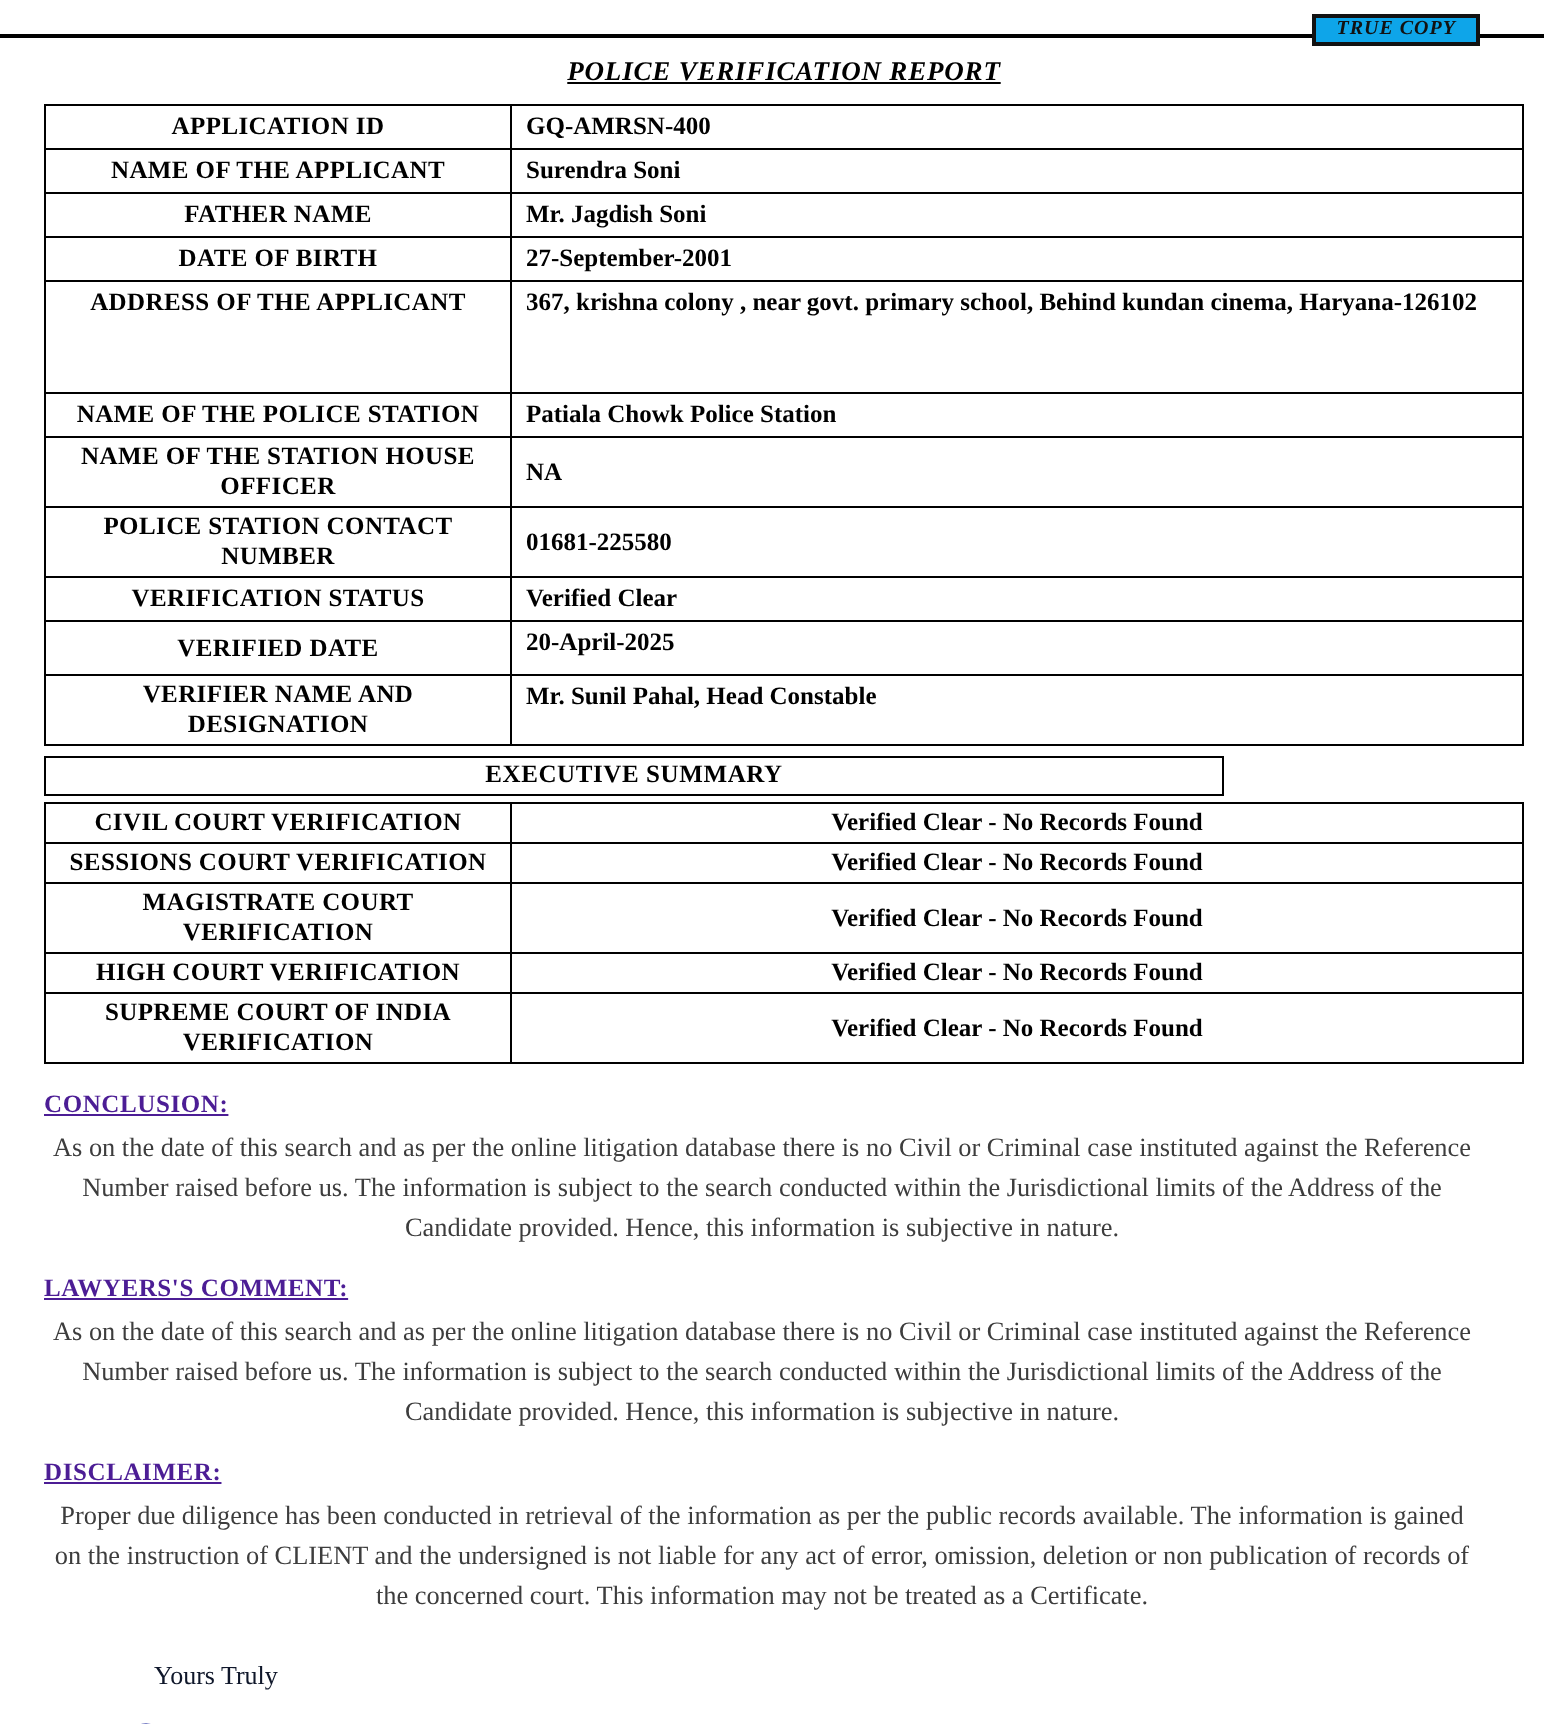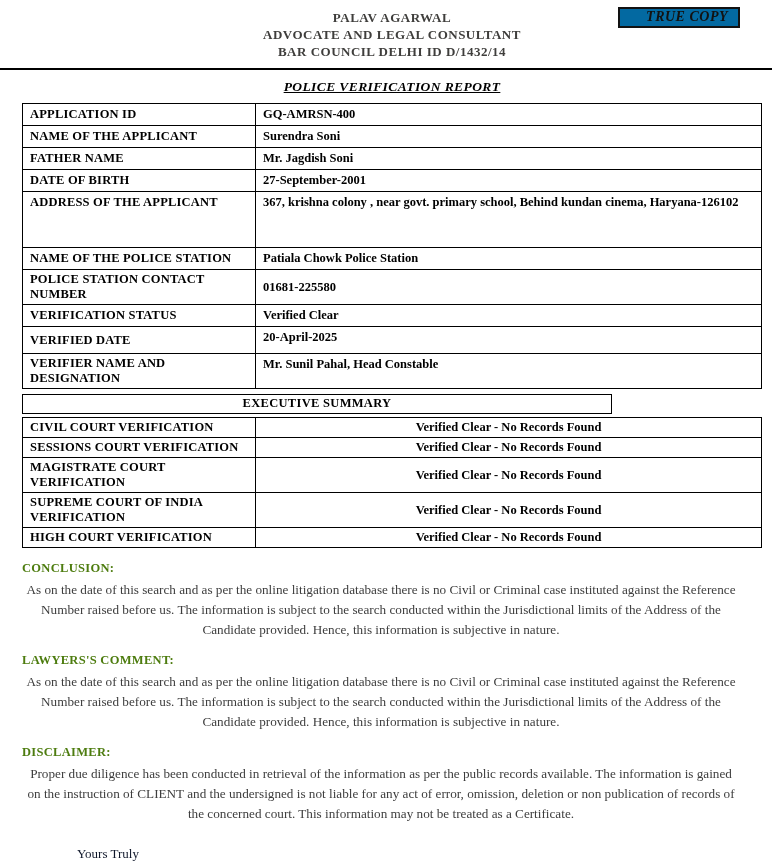--- a/index.html
+++ b/index.html
@@ -5,66 +5,61 @@
   * { margin:0; padding:0; box-sizing:border-box; }
   html,body { background:#ffffff; }
   body { font-family:"Liberation Serif", serif; color:#000; }
   .page {
     width:772px; min-height:862px; position:relative;
     padding:9px 10px 0 22px; background:#fff;
   }
   .letterhead { text-align:center; color:#3f3e3c; font-weight:bold; font-size:13px; line-height:17px; letter-spacing:0.5px; }
   .stamp {
     position:absolute; top:7px; right:32px;
-    border:2.5px solid #121212; padding:0 10px 1px 26px;
-    font-size:14px; font-weight:bold; font-style:italic; color:#121212;
-    letter-spacing:0.5px; background:#0369a1;
+    border:2.5px solid #121212; padding:0 10px 1px 10px;
+    font-size:10px; font-weight:bold; font-style:italic; color:#121212;
+    letter-spacing:0.5px; background:#0ea5e9;
   }
   .rule { border-top:2.5px solid #000; margin:8px -10px 0 -22px; }
   .report-title { text-align:center; font-weight:bold; font-size:13.5px; margin-top:9px; letter-spacing:0.4px; }
   .report-title span { text-decoration:underline;font-style:italic; }
 
   table { border-collapse:collapse; width:740px; }
   .report-table { margin-top:8px; }
   td { border:1.5px solid #000; font-size:12.5px; padding:2px 7px; vertical-align:middle; }
-  td.lbl { font-weight:bold; width:233px; letter-spacing:0.2px; }
+  td.lbl { font-weight:bold; width:233px; letter-spacing:0.2px;text-align:center; }
   td.val { font-weight:bold; }
   .report-table td { height:22px; }
   tr.tall td { height:56px; vertical-align:top; padding-top:3px; }
   tr.spread td { height:27px; }
   tr.spread td.val { vertical-align:top; padding-top:3px; }
 
   .exec-title-box {
     width:590px; border:1.5px solid #000; margin-top:5px;
     text-align:center; font-weight:bold; font-size:12.5px; padding:1px 0 2px 0;
     letter-spacing:0.3px;
   }
   .exec-table { margin-top:3px; }
   .exec-table td { height:20px; font-size:12.5px; }
   .exec-table td.val { text-align:center; }
 
   .section { margin-top:13px; padding-right:22px; }
-  .section-heading { font-weight:bold; font-size:12.5px; letter-spacing:0.3px; color:#4d7c0f; }
+  .section-heading { font-weight:bold; font-size:12.5px; text-decoration:underline; letter-spacing:0.3px; color:#4c1d95; }
   .section-body { margin-top:4px; font-size:13.2px; line-height:20px; color:#3d3d3d;text-align:center; }
 
   .salutation { margin-top:22px; margin-left:55px; font-size:13px; color:#0f172a; }
   .signature { margin-left:26px; margin-top:8px; height:50px; }
 </style>
 </head>
 <body>
 
 <div class="page">
 
   <div class="stamp">TRUE COPY</div>
 
-  <div class="letterhead">
-    <div>PALAV AGARWAL</div>
-    <div>ADVOCATE AND LEGAL CONSULTANT</div>
-    <div>BAR COUNCIL DELHI ID D/1432/14</div>
-  </div>
 
   <div class="rule"></div>
 
   <div class="report-title">
     <span>POLICE VERIFICATION REPORT</span>
   </div>
 
   <table class="report-table">
     <tbody>
       <tr>
@@ -83,20 +78,24 @@
         <td class="lbl">DATE OF BIRTH</td>
         <td class="val">27-September-2001</td>
       </tr>
       <tr class="tall">
         <td class="lbl">ADDRESS OF THE APPLICANT</td>
         <td class="val">367, krishna colony , near govt. primary school, Behind kundan cinema, Haryana-126102</td>
       </tr>
       <tr>
         <td class="lbl">NAME OF THE POLICE STATION</td>
         <td class="val">Patiala Chowk Police Station</td>
+      </tr>
+      <tr>
+        <td class="lbl">NAME OF THE STATION HOUSE OFFICER</td>
+        <td class="val">NA</td>
       </tr>
       <tr>
         <td class="lbl">POLICE STATION CONTACT NUMBER</td>
         <td class="val">01681-225580</td>
       </tr>
       <tr>
         <td class="lbl">VERIFICATION STATUS</td>
         <td class="val">Verified Clear</td>
       </tr>
       <tr class="spread">
@@ -120,25 +119,25 @@
       </tr>
       <tr>
         <td class="lbl">SESSIONS COURT VERIFICATION</td>
         <td class="val">Verified Clear - No Records Found</td>
       </tr>
       <tr>
         <td class="lbl">MAGISTRATE COURT VERIFICATION</td>
         <td class="val">Verified Clear - No Records Found</td>
       </tr>
       <tr>
-        <td class="lbl">SUPREME COURT OF INDIA VERIFICATION</td>
+        <td class="lbl">HIGH COURT VERIFICATION</td>
         <td class="val">Verified Clear - No Records Found</td>
       </tr>
       <tr>
-        <td class="lbl">HIGH COURT VERIFICATION</td>
+        <td class="lbl">SUPREME COURT OF INDIA VERIFICATION</td>
         <td class="val">Verified Clear - No Records Found</td>
       </tr>
     </tbody>
   </table>
 
   <div class="section">
     <div class="section-heading">CONCLUSION:</div>
     <div class="section-body">As on the date of this search and as per the online litigation database there is no Civil or Criminal case instituted against the Reference Number raised before us. The information is subject to the search conducted within the Jurisdictional limits of the Address of the Candidate provided. Hence, this information is subjective in nature.</div>
   </div>
 

